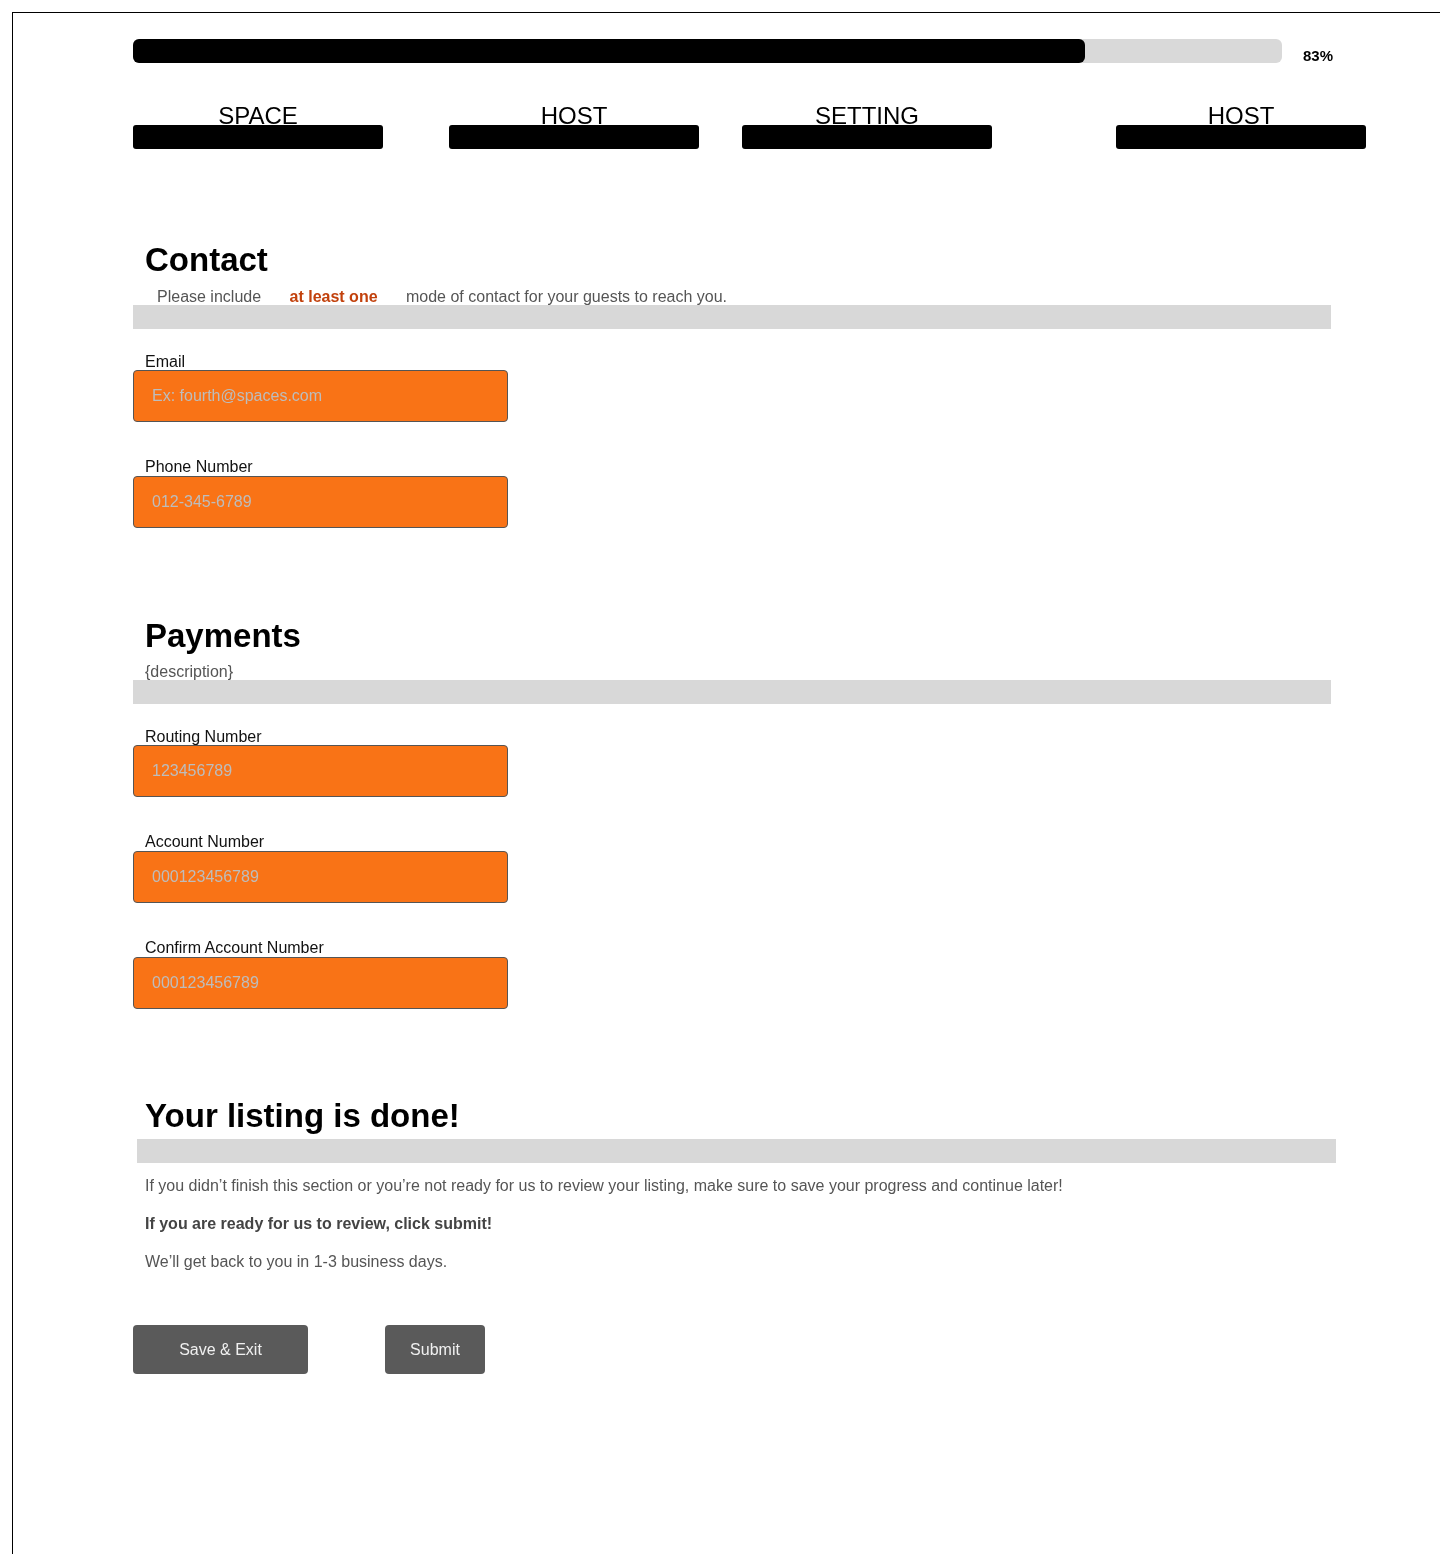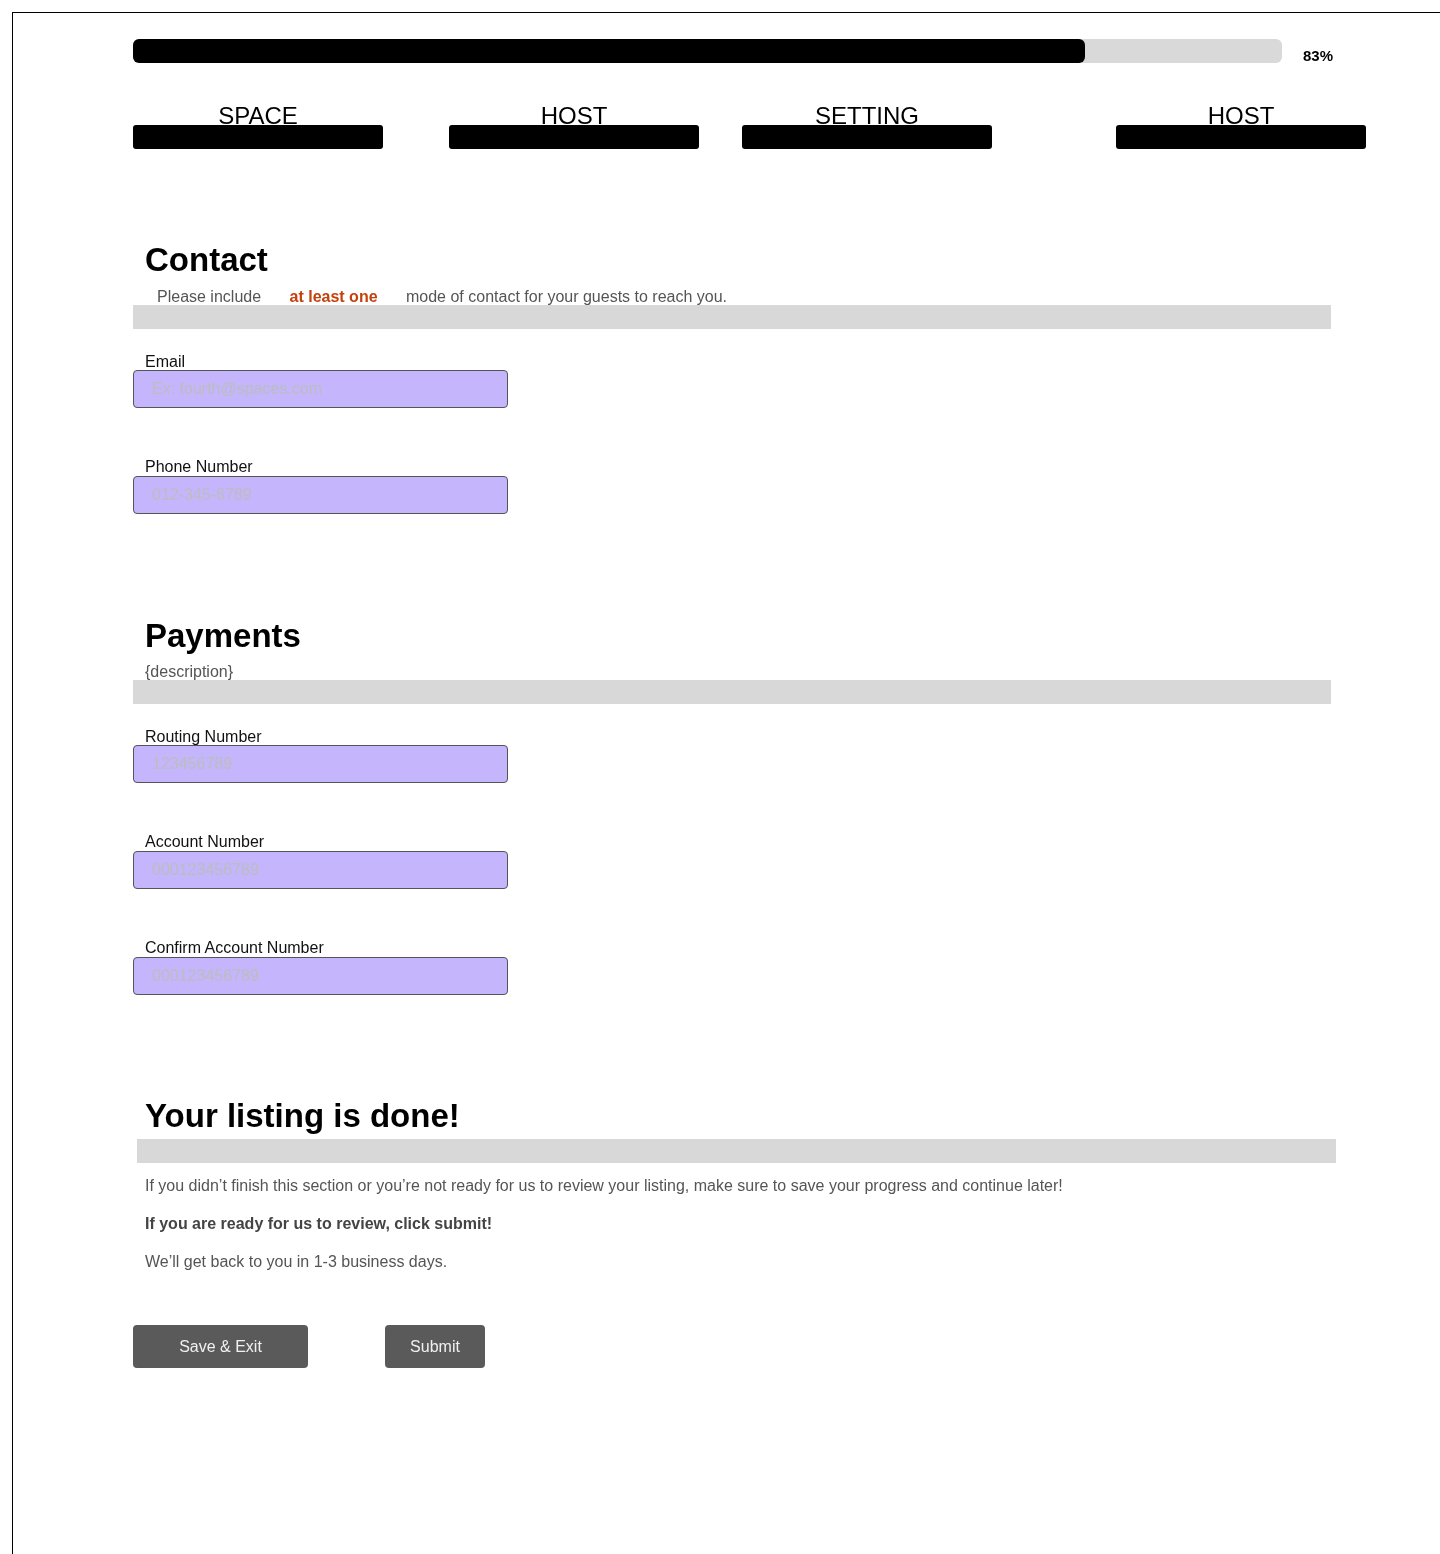--- a/index.html
+++ b/index.html
@@ -43,33 +43,33 @@
     }
     .section-desc {
       position: absolute; left: 121px; font-size: 16px; color: #555; line-height: 20px;
     }
     .section-desc b { color: #c2410c; }
     .divider { position: absolute; left: 121px; width: 1198px; height: 1px; background: #d8d8d8; }
     .field-label {
       position: absolute; left: 121px; font-size: 16px; color: #111; line-height: 20px;
     }
     .field-input {
-      position: absolute; left: 121px; width: 375px; height: 38px;
-      border: 1px solid #555; border-radius: 4px; background: #c4b5fd;
+      position: absolute; left: 121px; width: 375px; height: 52px;
+      border: 1px solid #555; border-radius: 4px; background: #f97316;
       padding: 0 18px; font-size: 16px; color: #111;
       font-family: "Liberation Sans", "DejaVu Sans", sans-serif;
       outline: none;
     }
     .field-input::placeholder { color: #bdbdbd; }
     .body-text {
       position: absolute; left: 121px; font-size: 16px; color: #555; line-height: 20px;
     }
     .body-text.bold { font-weight: bold; color: #444; }
     .btn {
-      position: absolute; top: 1313px; height: 43px; background: #5a5a5a; color: #f0f0f0;
+      position: absolute; top: 1313px; height: 49px; background: #5a5a5a; color: #f0f0f0;
       border: none; border-radius: 4px; font-size: 16px; cursor: pointer;
       font-family: "Liberation Sans", "DejaVu Sans", sans-serif;
     }
   </style>
 </head>
 <body>
 
 <div class="frame"></div>
 
 <div class="progress-wrap">

